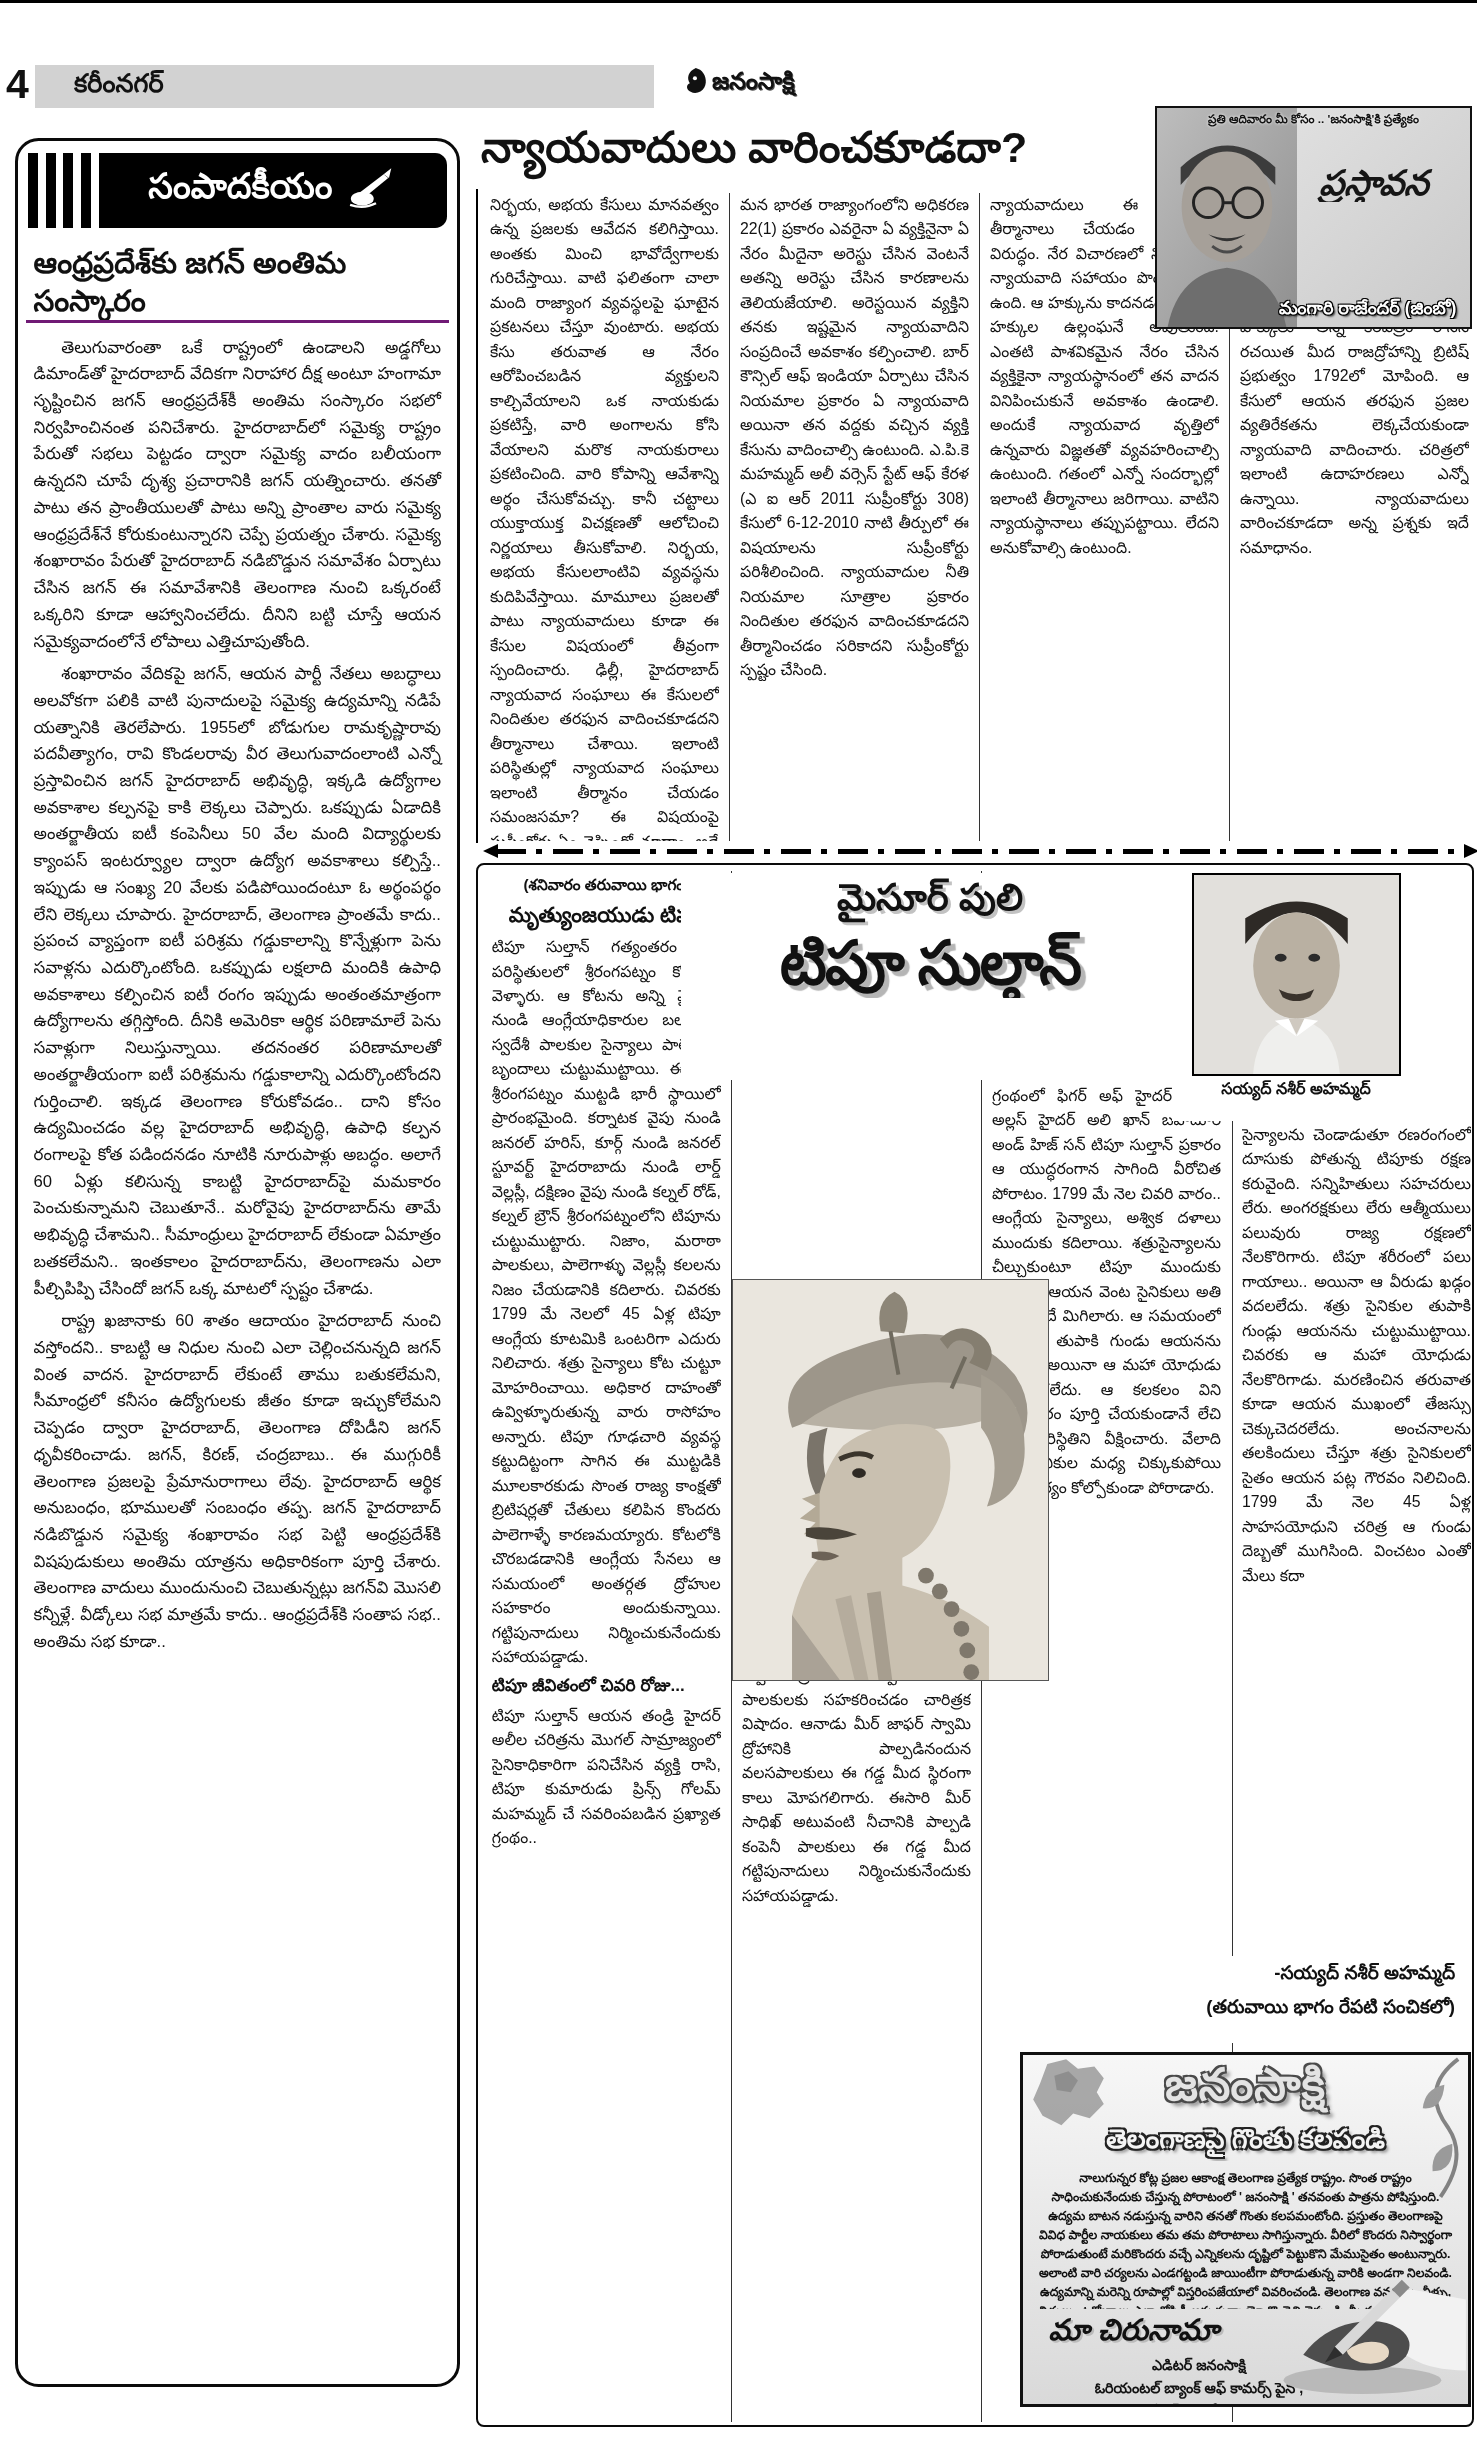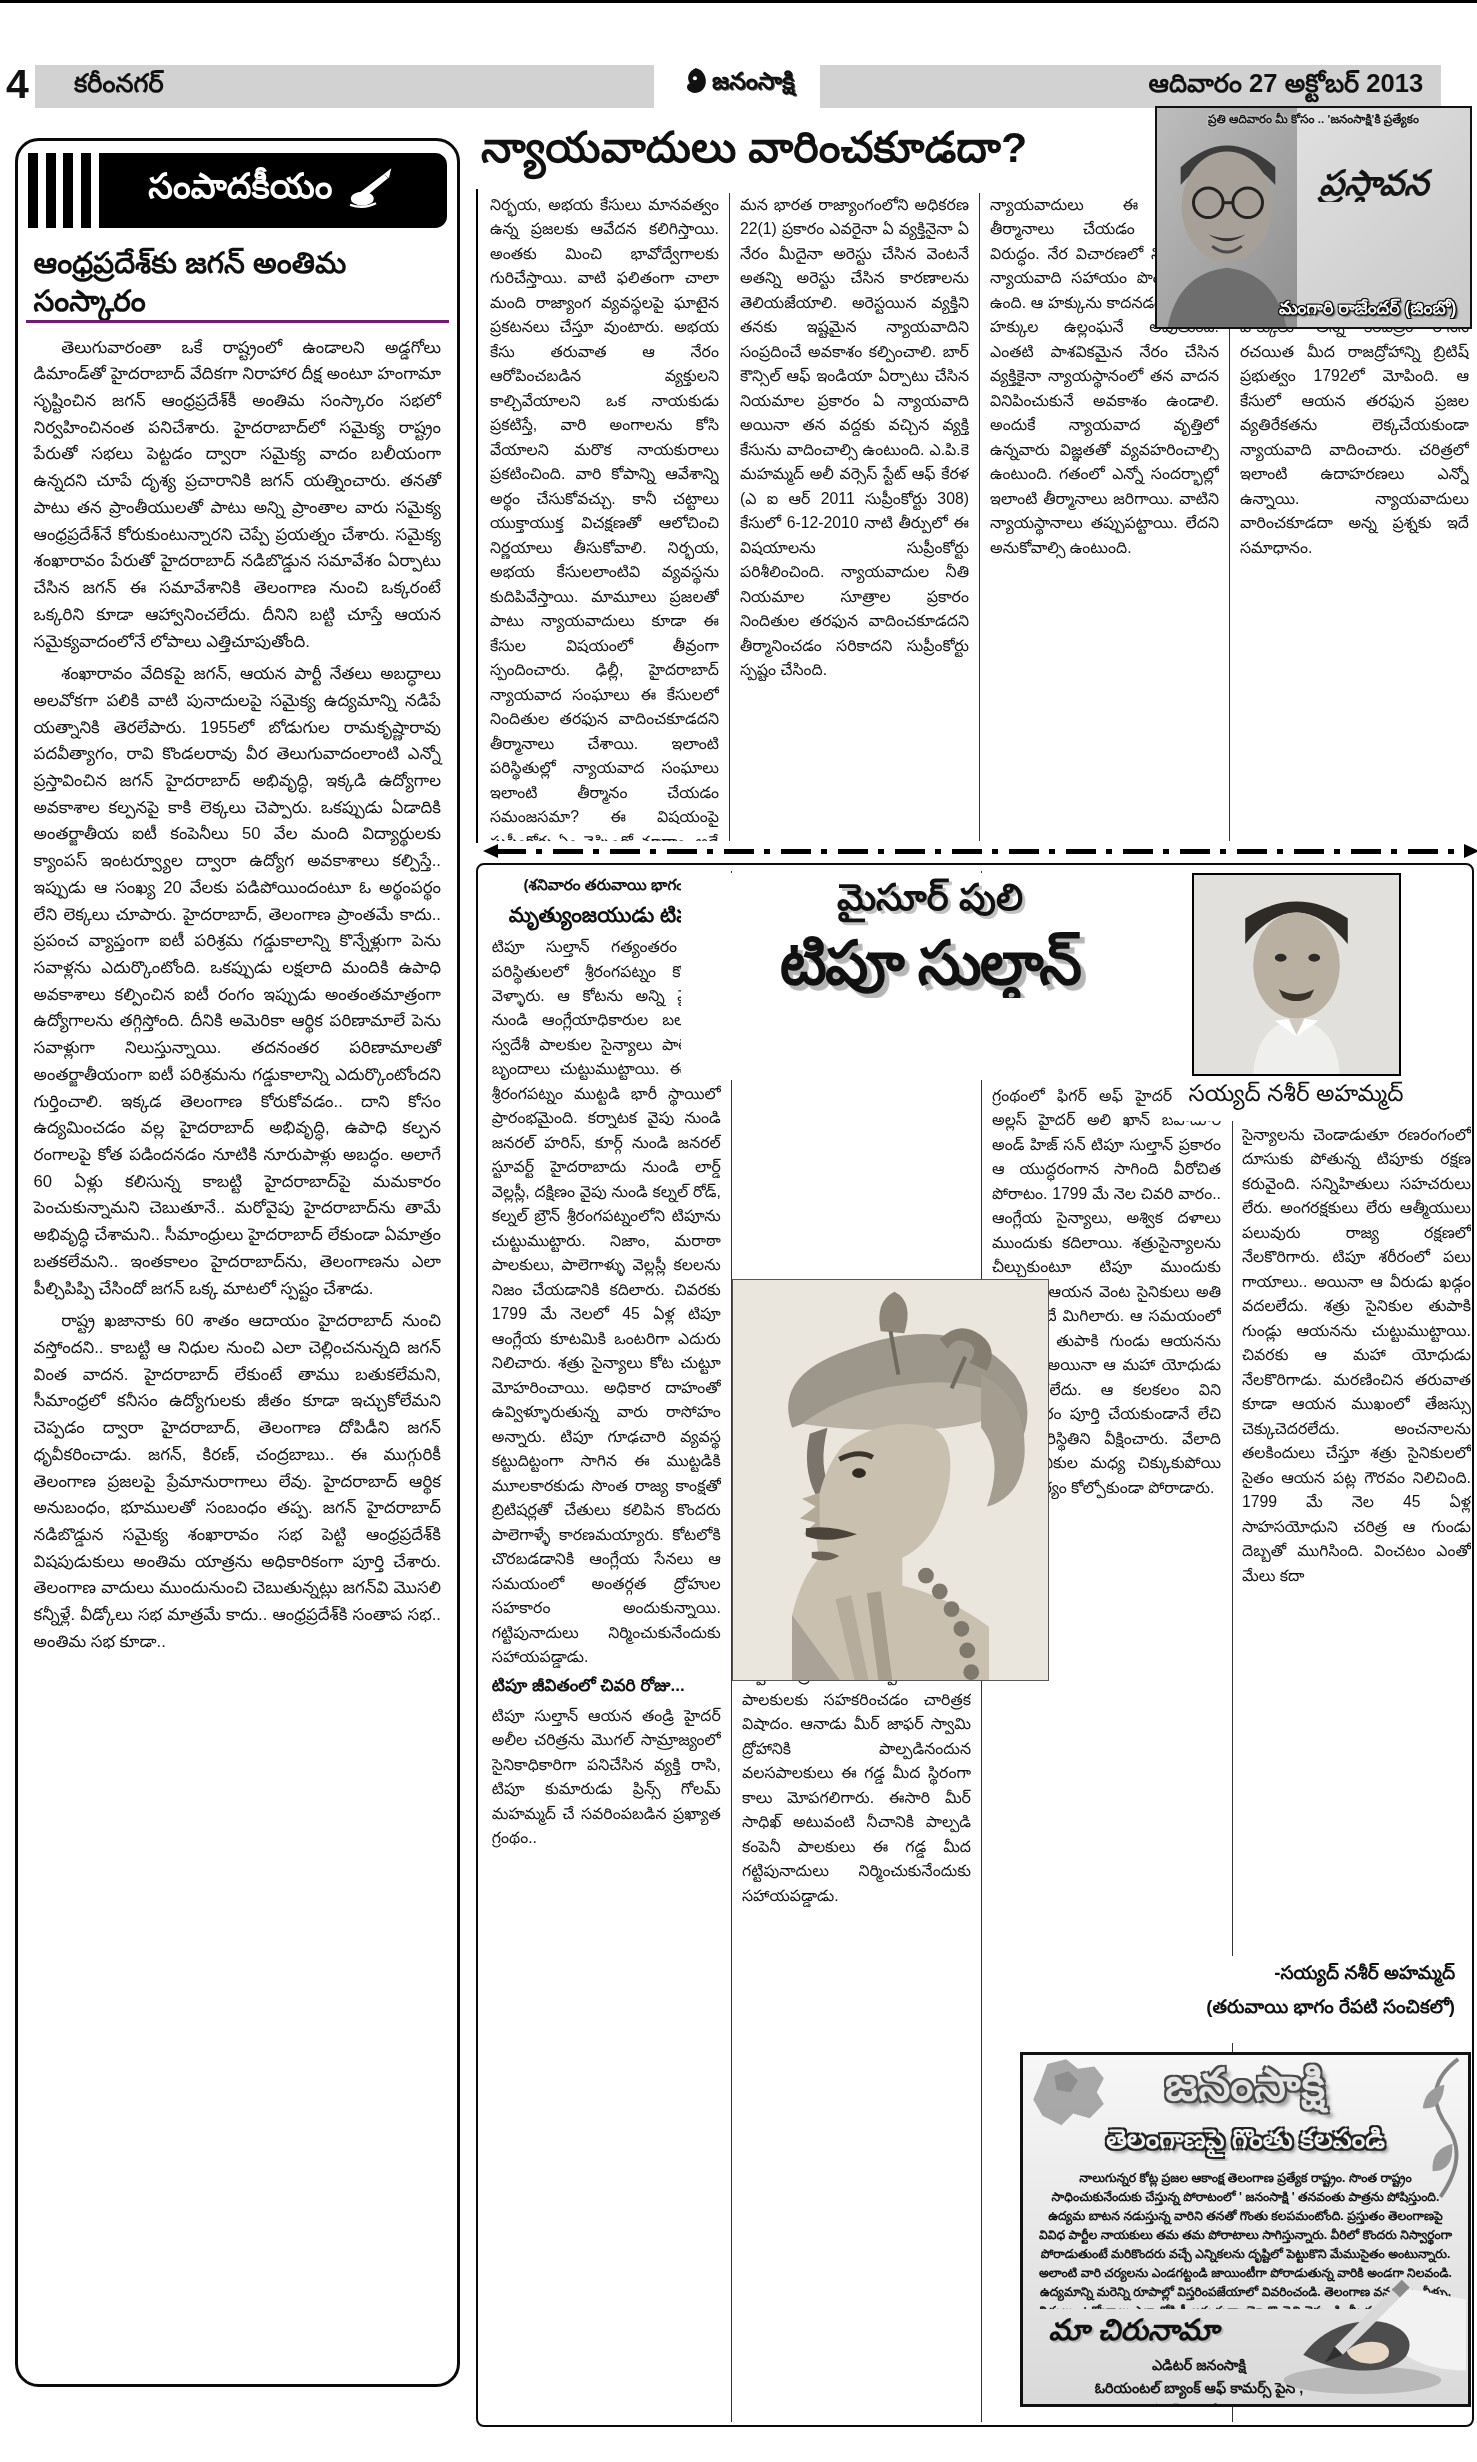--- a/index.html
+++ b/index.html
@@ -72,21 +72,21 @@
   .sp-img{height:408px}
   .sp-photo{height:250px}
   .t4-text{height:839px;overflow:hidden}
   .tipu-headblock{position:absolute;left:203px;top:7.9px;width:498px;height:207px;background:#fff;z-index:2;
                   text-align:center;overflow:hidden}
   .tipu-kicker{font-size:37px;font-weight:800;margin-top:3.9px;text-shadow:3px 3px 0 #c2c2c2;white-space:nowrap;overflow:hidden}
   .tipu-big{font-size:61px;font-weight:800;line-height:1.15;letter-spacing:-2px;text-shadow:4.9px 4.9px 1px #b5b5b5;
             white-space:nowrap;overflow:hidden}
   .author-block{position:absolute;left:694px;top:2px;width:248px;height:254px;background:#fff;z-index:2;text-align:center}
   .author-frame{margin:5.9px auto 3.9px;width:209px;height:203px;border:2px solid #000;overflow:hidden;background:#ddd}
-  .author-cap{font-size:23px;font-weight:400}
+  .author-cap{font-size:16px;font-weight:700}
   .tipu-img{position:absolute;left:254px;top:414px;width:317px;height:402px;border:1px solid #555;background:#efece6;
             z-index:2;overflow:hidden}
   .t-signoff{position:absolute;left:680px;top:1091px;width:307px;height:87px;background:#fff;z-index:2;
              text-align:right;font-weight:800;font-size:18.7px;line-height:1.8;padding-right:9.9px;overflow:hidden}
 
   
   .ad{position:absolute;left:542px;top:1187px;width:451px;height:355px;border:3px solid #111;z-index:3;
       background:linear-gradient(#f7f7f7,#d9d9d9);overflow:hidden}
   .ad-brand{margin-top:3.9px;text-align:center;font-size:45px;font-weight:800;letter-spacing:1px;color:#e3e3e3;
             text-shadow:-2px -2px 0 #4a4a4a,2px -2px 0 #4a4a4a,-2px 2px 0 #4a4a4a,2px 2px 0 #4a4a4a,4.9px 4.9px 3.9px #9a9a9a;
@@ -113,23 +113,20 @@
     <span>కరీంనగర్</span>
   </div>
   <div class="abs masthead">
     <span>
       <svg width="25.6" height="31.5" viewBox="0 0 30 34">
           <path d="M15 2 C6 6 4 14 8 20 C3 22 4 28 9 30 C14 33 22 31 25 25 C29 18 26 8 20 4 Z" fill="#111"></path>
           <circle cx="14" cy="14" r="2.4" fill="#fff"></circle>
         </svg>
     </span>
     <span class="tofu">జనంసాక్షి</span>
-  </div>
-  <div class="abs bar bar-right">
-    <span>ఆదివారం 27 అక్టోబర్ 2013</span>
   </div>
 
   <div class="abs ed-box">
     <div class="ed-banner">
       <div class="ed-stripes"></div>
       <div class="ed-banner-main">
         <span class="tofu">సంపాదకీయం</span>
         <span>
           <svg width="61" height="45" viewBox="0 0 80 56">
             <path d="M10 44 L52 12 L58 17 L20 48 Z" fill="#fff"></path>

